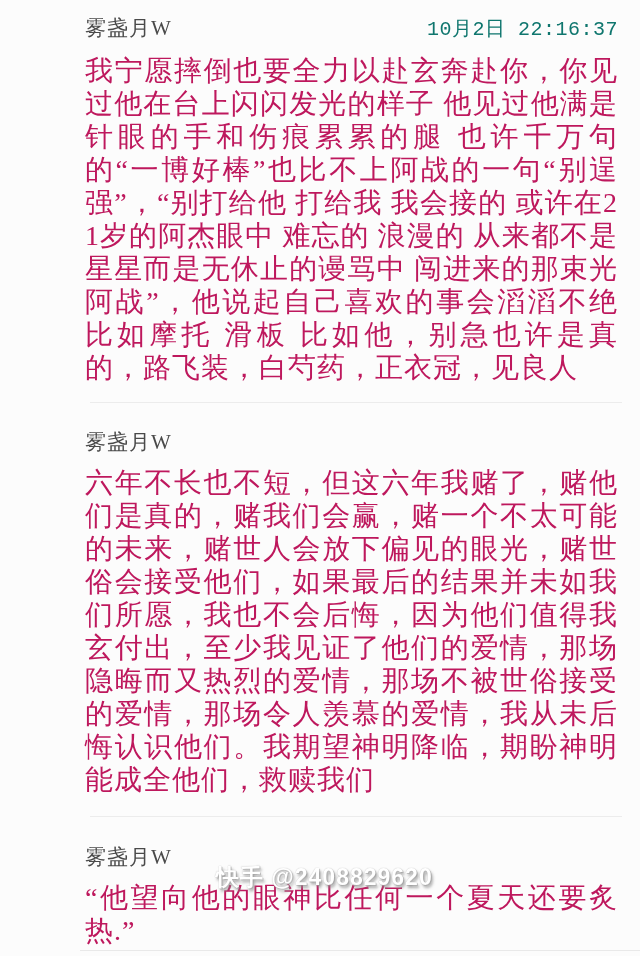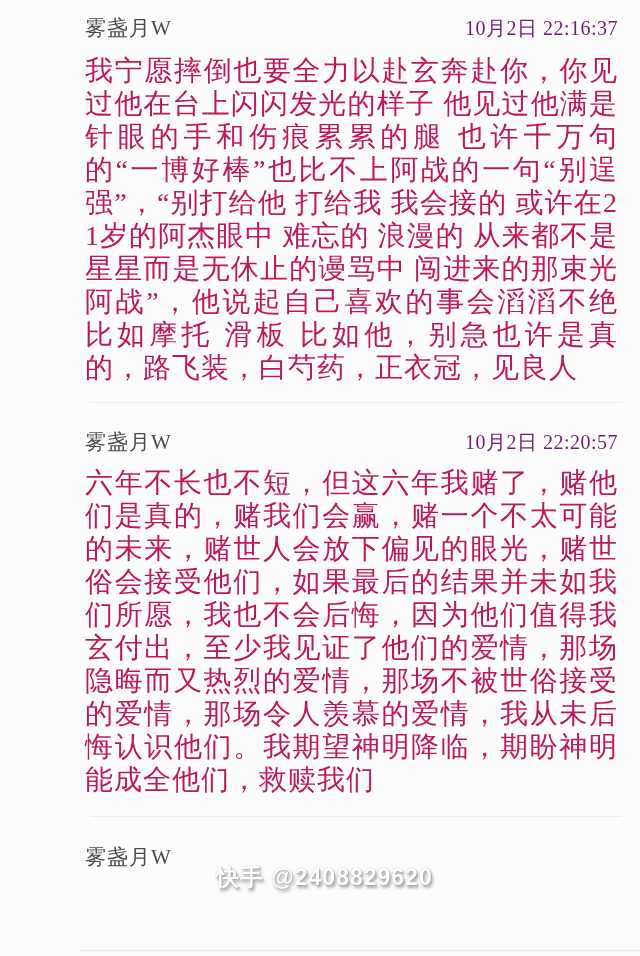--- a/index.html
+++ b/index.html
@@ -22,23 +22,23 @@
     display: flex;
     justify-content: space-between;
     align-items: baseline;
   }
   .username {
     font-size: 21px;
     color: #4a4a4a;
     letter-spacing: 1px;
   }
   .timestamp {
-    font-family: Liberation Serif, serif;
+    font-family: Liberation Mono, monospace;
     font-size: 20px;
-    color: #701a75;
+    color: #0f766e;
     letter-spacing: 0.5px;
   }
   .post-text {
     margin-top: 10px;
     font-size: 28px;
     line-height: 33px;
     color: #be185d;
     letter-spacing: 1px;
     white-space: pre-wrap;
     word-break: break-all;
@@ -90,30 +90,30 @@
       <span class="timestamp">10月2日 22:16:37</span>
     </div>
     <div class="post-text">我宁愿摔倒也要全力以赴玄奔赴你，你见过他在台上闪闪发光的样子 他见过他满是针眼的手和伤痕累累的腿 也许千万句的“一博好棒”也比不上阿战的一句“别逞强”，“别打给他 打给我 我会接的 或许在21岁的阿杰眼中 难忘的 浪漫的 从来都不是星星而是无休止的谩骂中 闯进来的那束光 阿战”，他说起自己喜欢的事会滔滔不绝 比如摩托 滑板 比如他，别急也许是真的，路飞装，白芍药，正衣冠，见良人</div>
   </div>
 
   <div class="divider divider-1"></div>
 
   <div class="post post-2">
     <div class="post-header">
       <span class="username">雾盏月W</span>
-      <span class="timestamp">10月2日 22:20:57</span>
     </div>
     <div class="post-text">六年不长也不短，但这六年我赌了，赌他们是真的，赌我们会赢，赌一个不太可能的未来，赌世人会放下偏见的眼光，赌世俗会接受他们，如果最后的结果并未如我们所愿，我也不会后悔，因为他们值得我玄付出，至少我见证了他们的爱情，那场隐晦而又热烈的爱情，那场不被世俗接受的爱情，那场令人羡慕的爱情，我从未后悔认识他们。我期望神明降临，期盼神明能成全他们，救赎我们</div>
   </div>
 
   <div class="divider divider-2"></div>
 
   <div class="post post-3">
     <div class="post-header">
       <span class="username">雾盏月W</span>
     </div>
+    <div class="post-text">“他望向他的眼神比任何一个夏天还要炙热.”</div>
   </div>
 
   <div class="watermark">快手 @2408829620</div>
 
   <div class="bottom-divider"></div>
 
 </div>
 
 </body></html>

